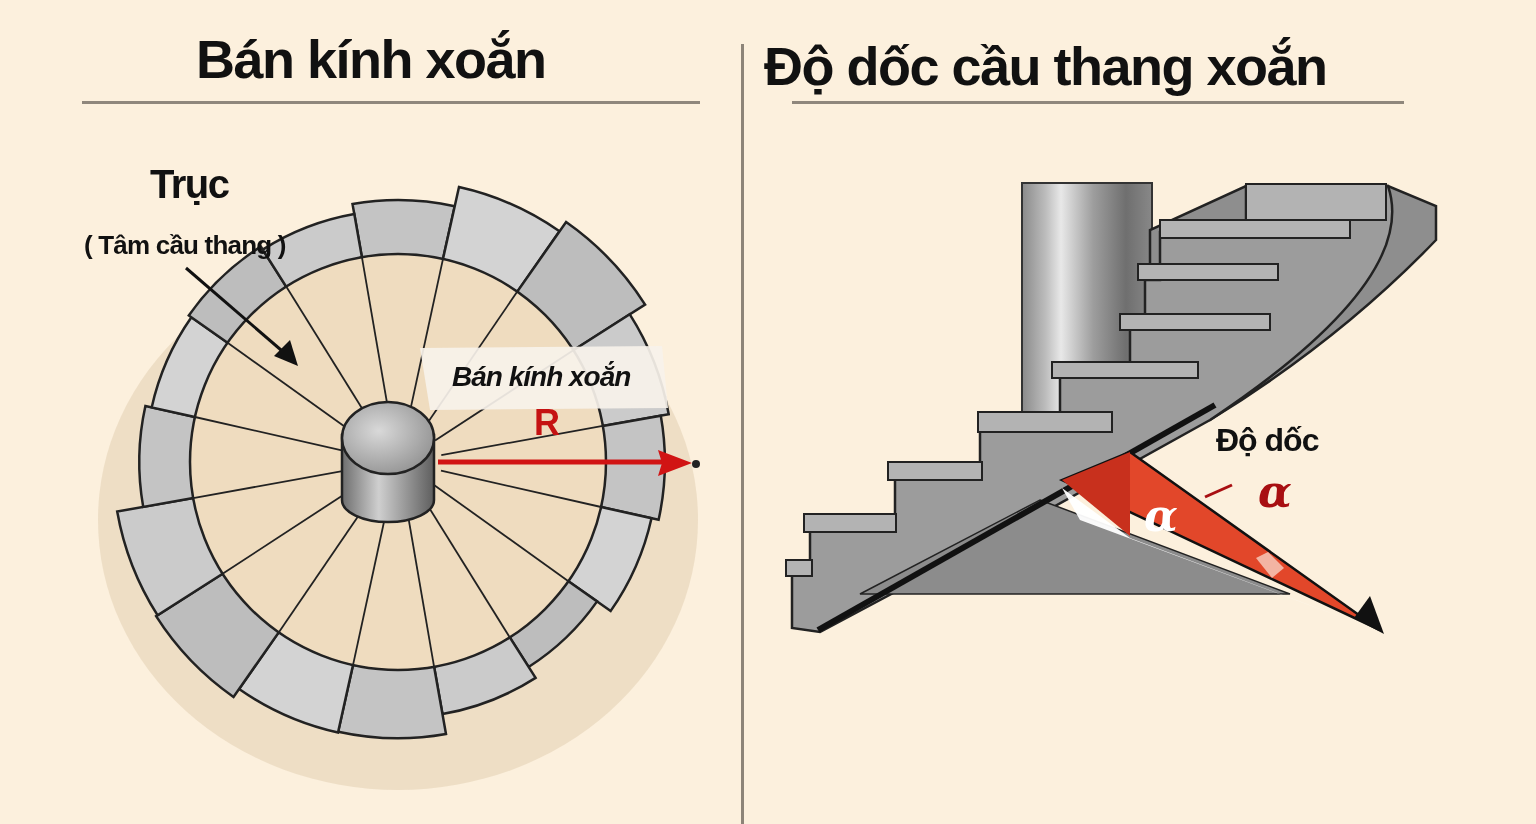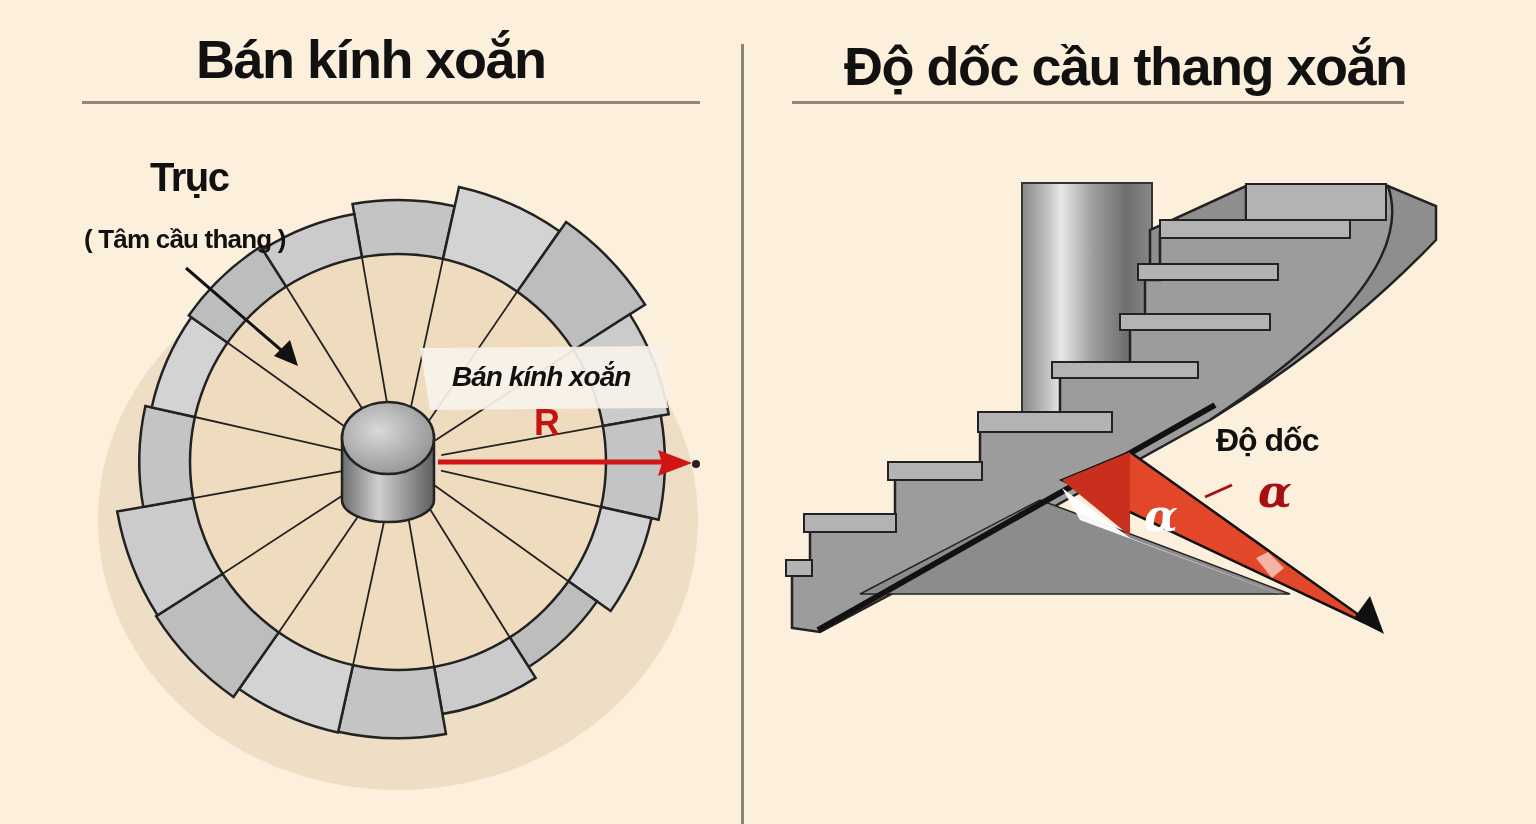--- a/index.html
+++ b/index.html
@@ -11,21 +11,21 @@
   }
   .panel { position: absolute; top: 0; height: 824px; }
   .panel-left { left: 0; width: 742px; }
   .panel-right { left: 744px; width: 792px; }
   .divider { position: absolute; left: 741px; top: 44px; width: 3px; height: 780px; background: #8d8478; }
   .title {
     position: absolute; font-weight: bold; color: #111;
     letter-spacing: -1.5px; white-space: nowrap;
   }
   .title-left { left: 196px; top: 28px; font-size: 54px; }
-  .title-right { left: 844px; top: 35px; font-size: 54px; }
+  .title-right { left: 764px; top: 35px; font-size: 54px; }
   .rule { position: absolute; height: 3px; background: #8f877c; }
   .rule-left { left: 82px; top: 101px; width: 618px; }
   .rule-right { left: 792px; top: 101px; width: 612px; }
   svg.diagram { position: absolute; left: 0; top: 0; }
   .lbl { position: absolute; white-space: nowrap; color: #111; font-weight: bold; }
 </style>
 </head>
 <body>
 
 <div class="panel panel-left"></div>
@@ -104,22 +104,22 @@
     <polygon points="298,366 274,356 290,340" fill="#111"></polygon>
   </g>
 
   <g>
     <line x1="438" y1="462" x2="672" y2="462" stroke="#d11414" stroke-width="5"></line>
     <polygon points="692,463 658,450 662,463 658,476" fill="#d11414"></polygon>
     <circle cx="696" cy="464" r="4" fill="#222"></circle>
   </g>
 </svg>
 
-<div class="lbl" style="left:150px;top:155px;font-size:40px;letter-spacing:-1.5px;text-align:center;">Trục</div>
-<div class="lbl" style="left:84px;top:224px;font-size:26px;font-weight:bold;letter-spacing:-0.8px;">( Tâm cầu thang )</div>
+<div class="lbl" style="left:150px;top:162px;font-size:40px;letter-spacing:-1.5px;text-align:center;">Trục</div>
+<div class="lbl" style="left:84px;top:230px;font-size:26px;font-weight:bold;letter-spacing:-0.8px;">( Tâm cầu thang )</div>
 <div class="lbl" style="left:452px;top:361px;font-size:28px;font-style:italic;letter-spacing:-1px;">Bán kính xoắn</div>
 <div class="lbl" style="left:534px;top:402px;font-size:36px;color:#c51212;">R</div>
 
 <svg class="diagram" width="1536" height="824" style="pointer-events:none">
   <defs>
     <linearGradient id="column" x1="0" x2="1">
       <stop offset="0%" stop-color="#8a8a8a"></stop>
       <stop offset="18%" stop-color="#bcbcbc"></stop>
       <stop offset="30%" stop-color="#e8e8e8"></stop>
       <stop offset="55%" stop-color="#9d9d9d"></stop>

